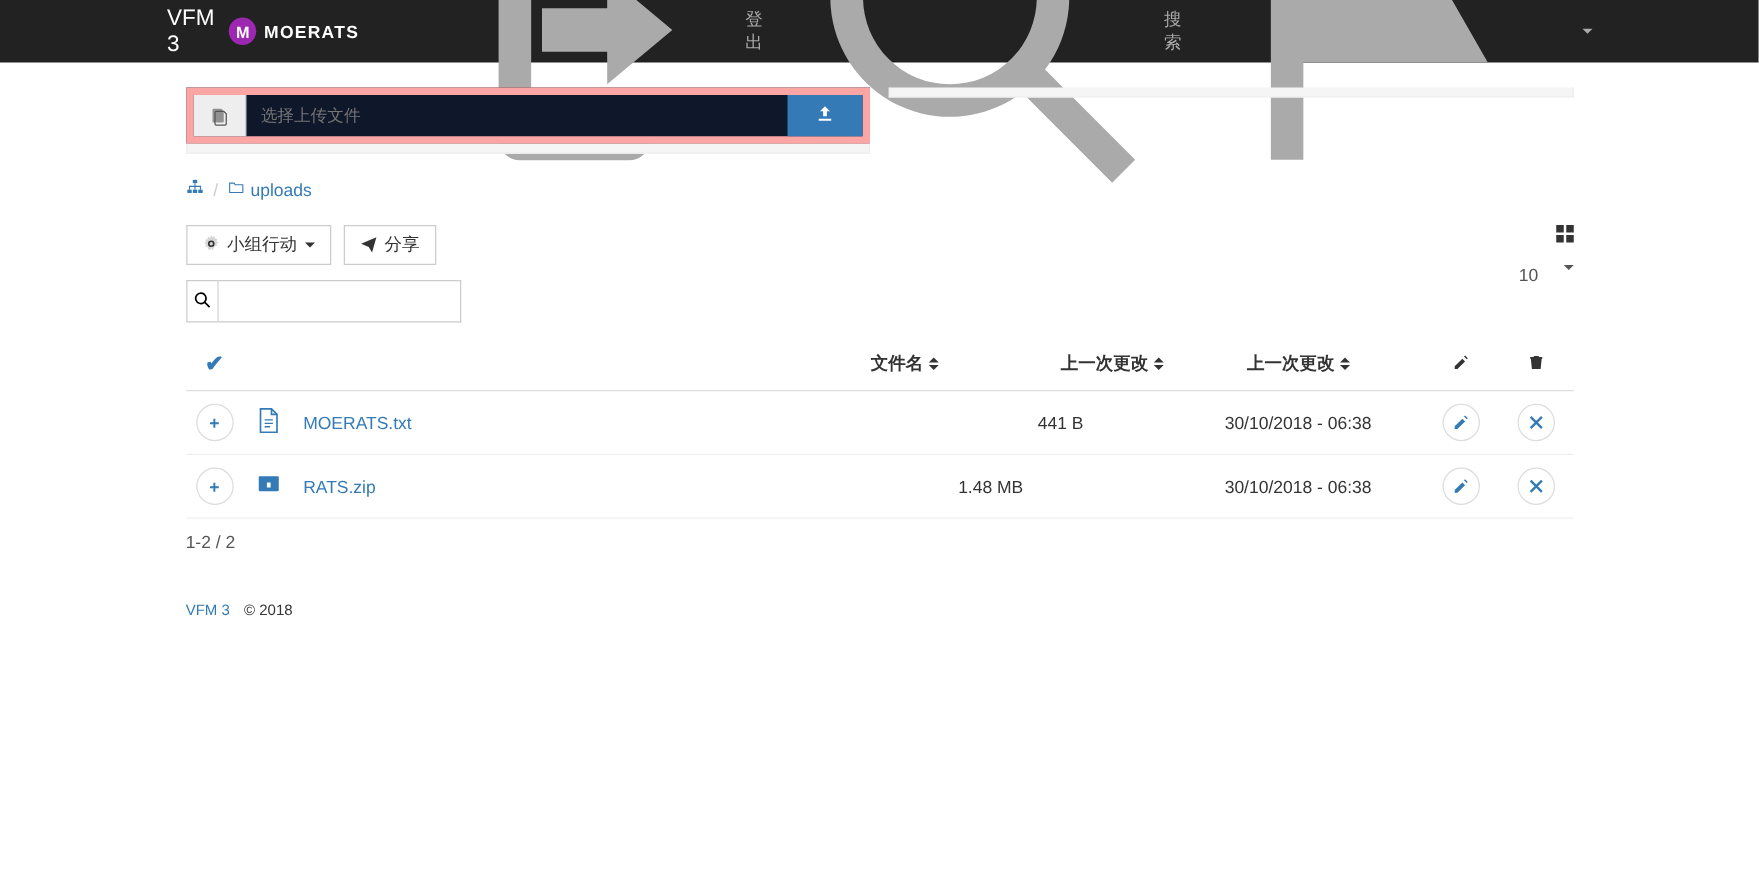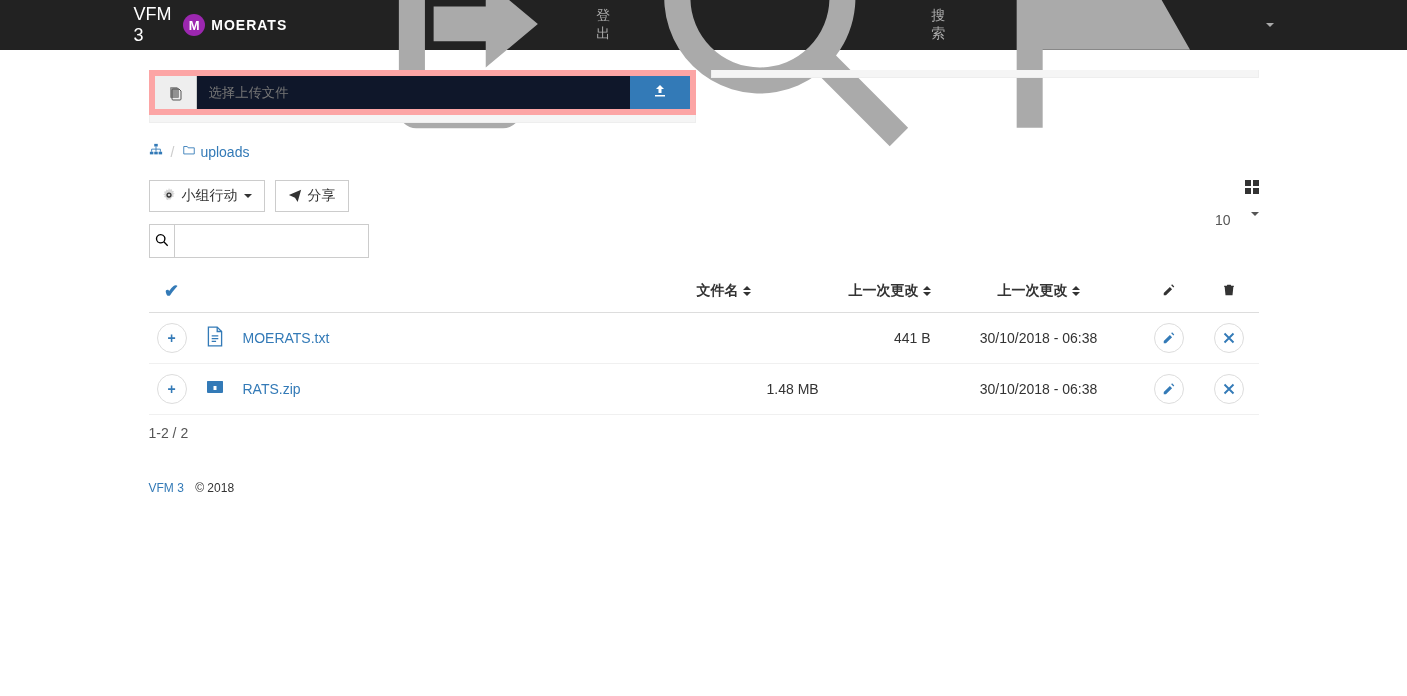--- a/index.html
+++ b/index.html
@@ -187,21 +187,21 @@
         <tr>
     <td class="center"><span class="circle-btn" style="color:#337ab7;font-weight:bold">+</span></td>
     <td class="center"><span class="file-icon">
               <svg viewBox="0 0 16 20" fill="none" stroke="#337ab7" stroke-width="1.2" style="width:18px;height:22px">
                 <path d="M2 1h8l4 4v13H2V1z"></path>
                 <path d="M10 1v4h4"></path>
                 <path d="M5 9h6M5 11.5h6M5 14h4" stroke-width="1"></path>
               </svg>
             </span></td>
     <td><a href="#" class="file-link">MOERATS.txt</a></td>
-    <td style="text-align:right">441 B</td>
+    <td style="text-align:center">441 B</td>
     <td style="text-align:center">30/10/2018 - 06:38</td>
     <td class="center"><span class="circle-btn">
               <svg viewBox="0 0 16 16" fill="currentColor" style="width:14px;height:14px">
                 <path d="M2 11.5V14h2.5l7-7L9 4.5l-7 7zM13 5l1-1-2.5-2.5-1 1L13 5z"></path>
               </svg>
             </span></td>
     <td class="center"><span class="circle-btn danger">
               <svg viewBox="0 0 16 16" fill="currentColor" style="width:12px;height:12px">
                 <path d="M2 2l12 12M14 2L2 14" stroke="currentColor" stroke-width="2.5"></path>
               </svg>

